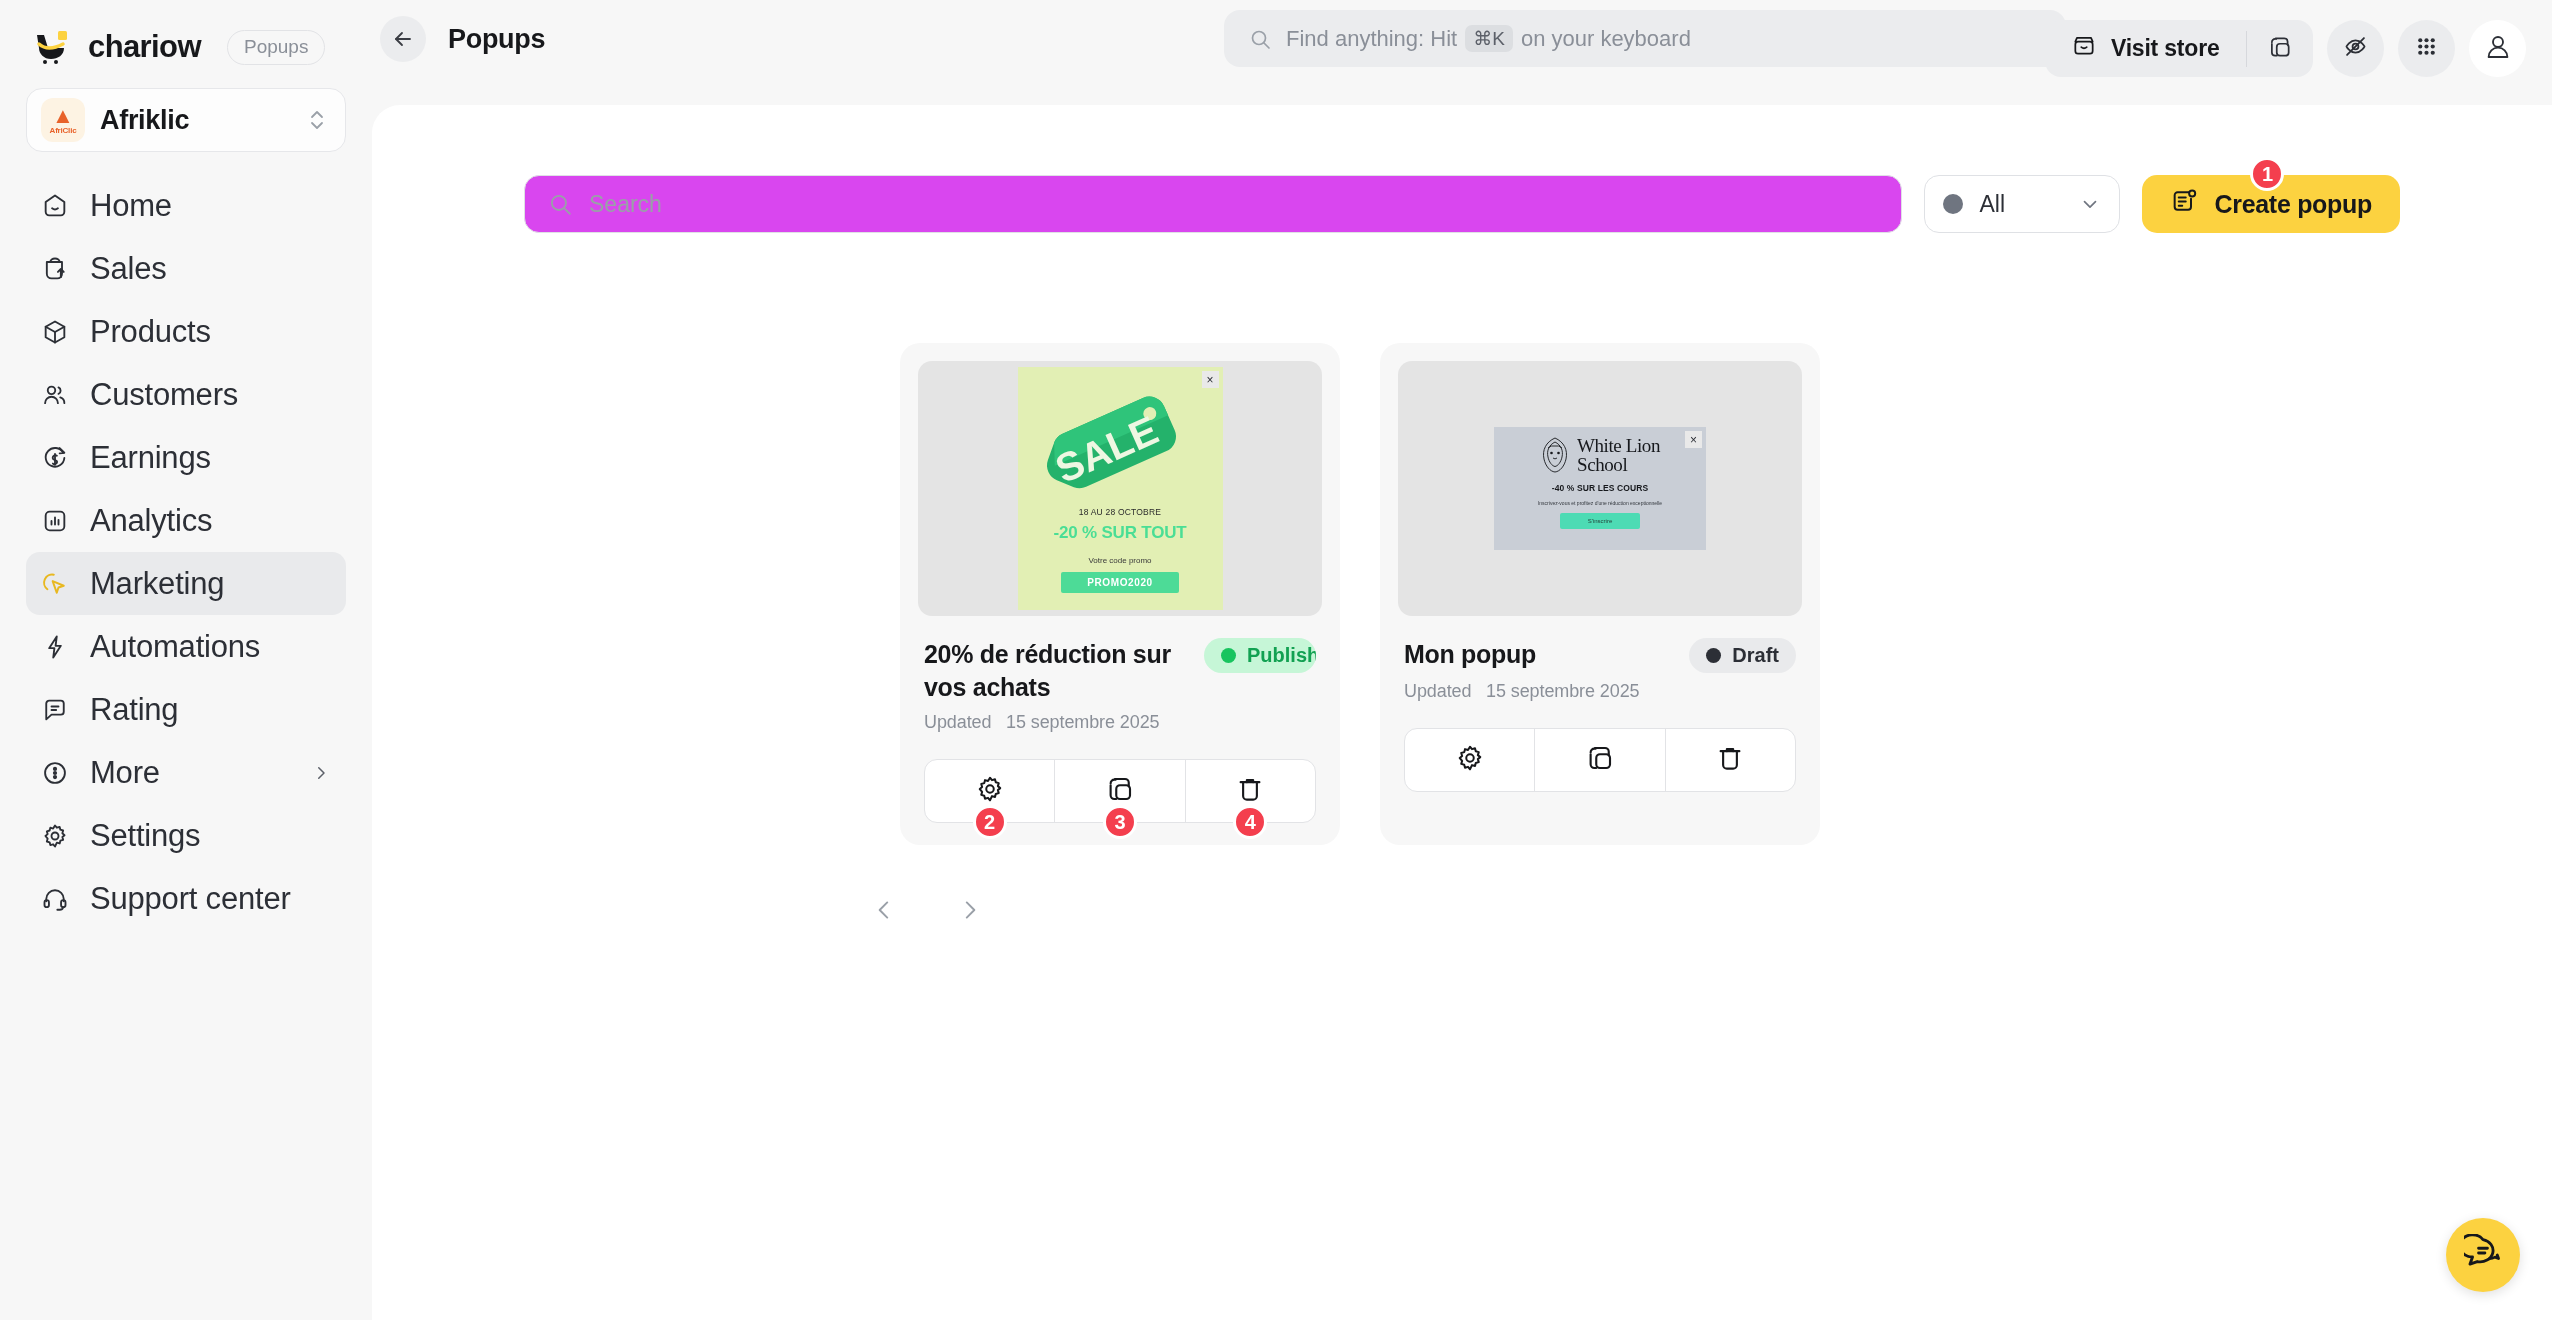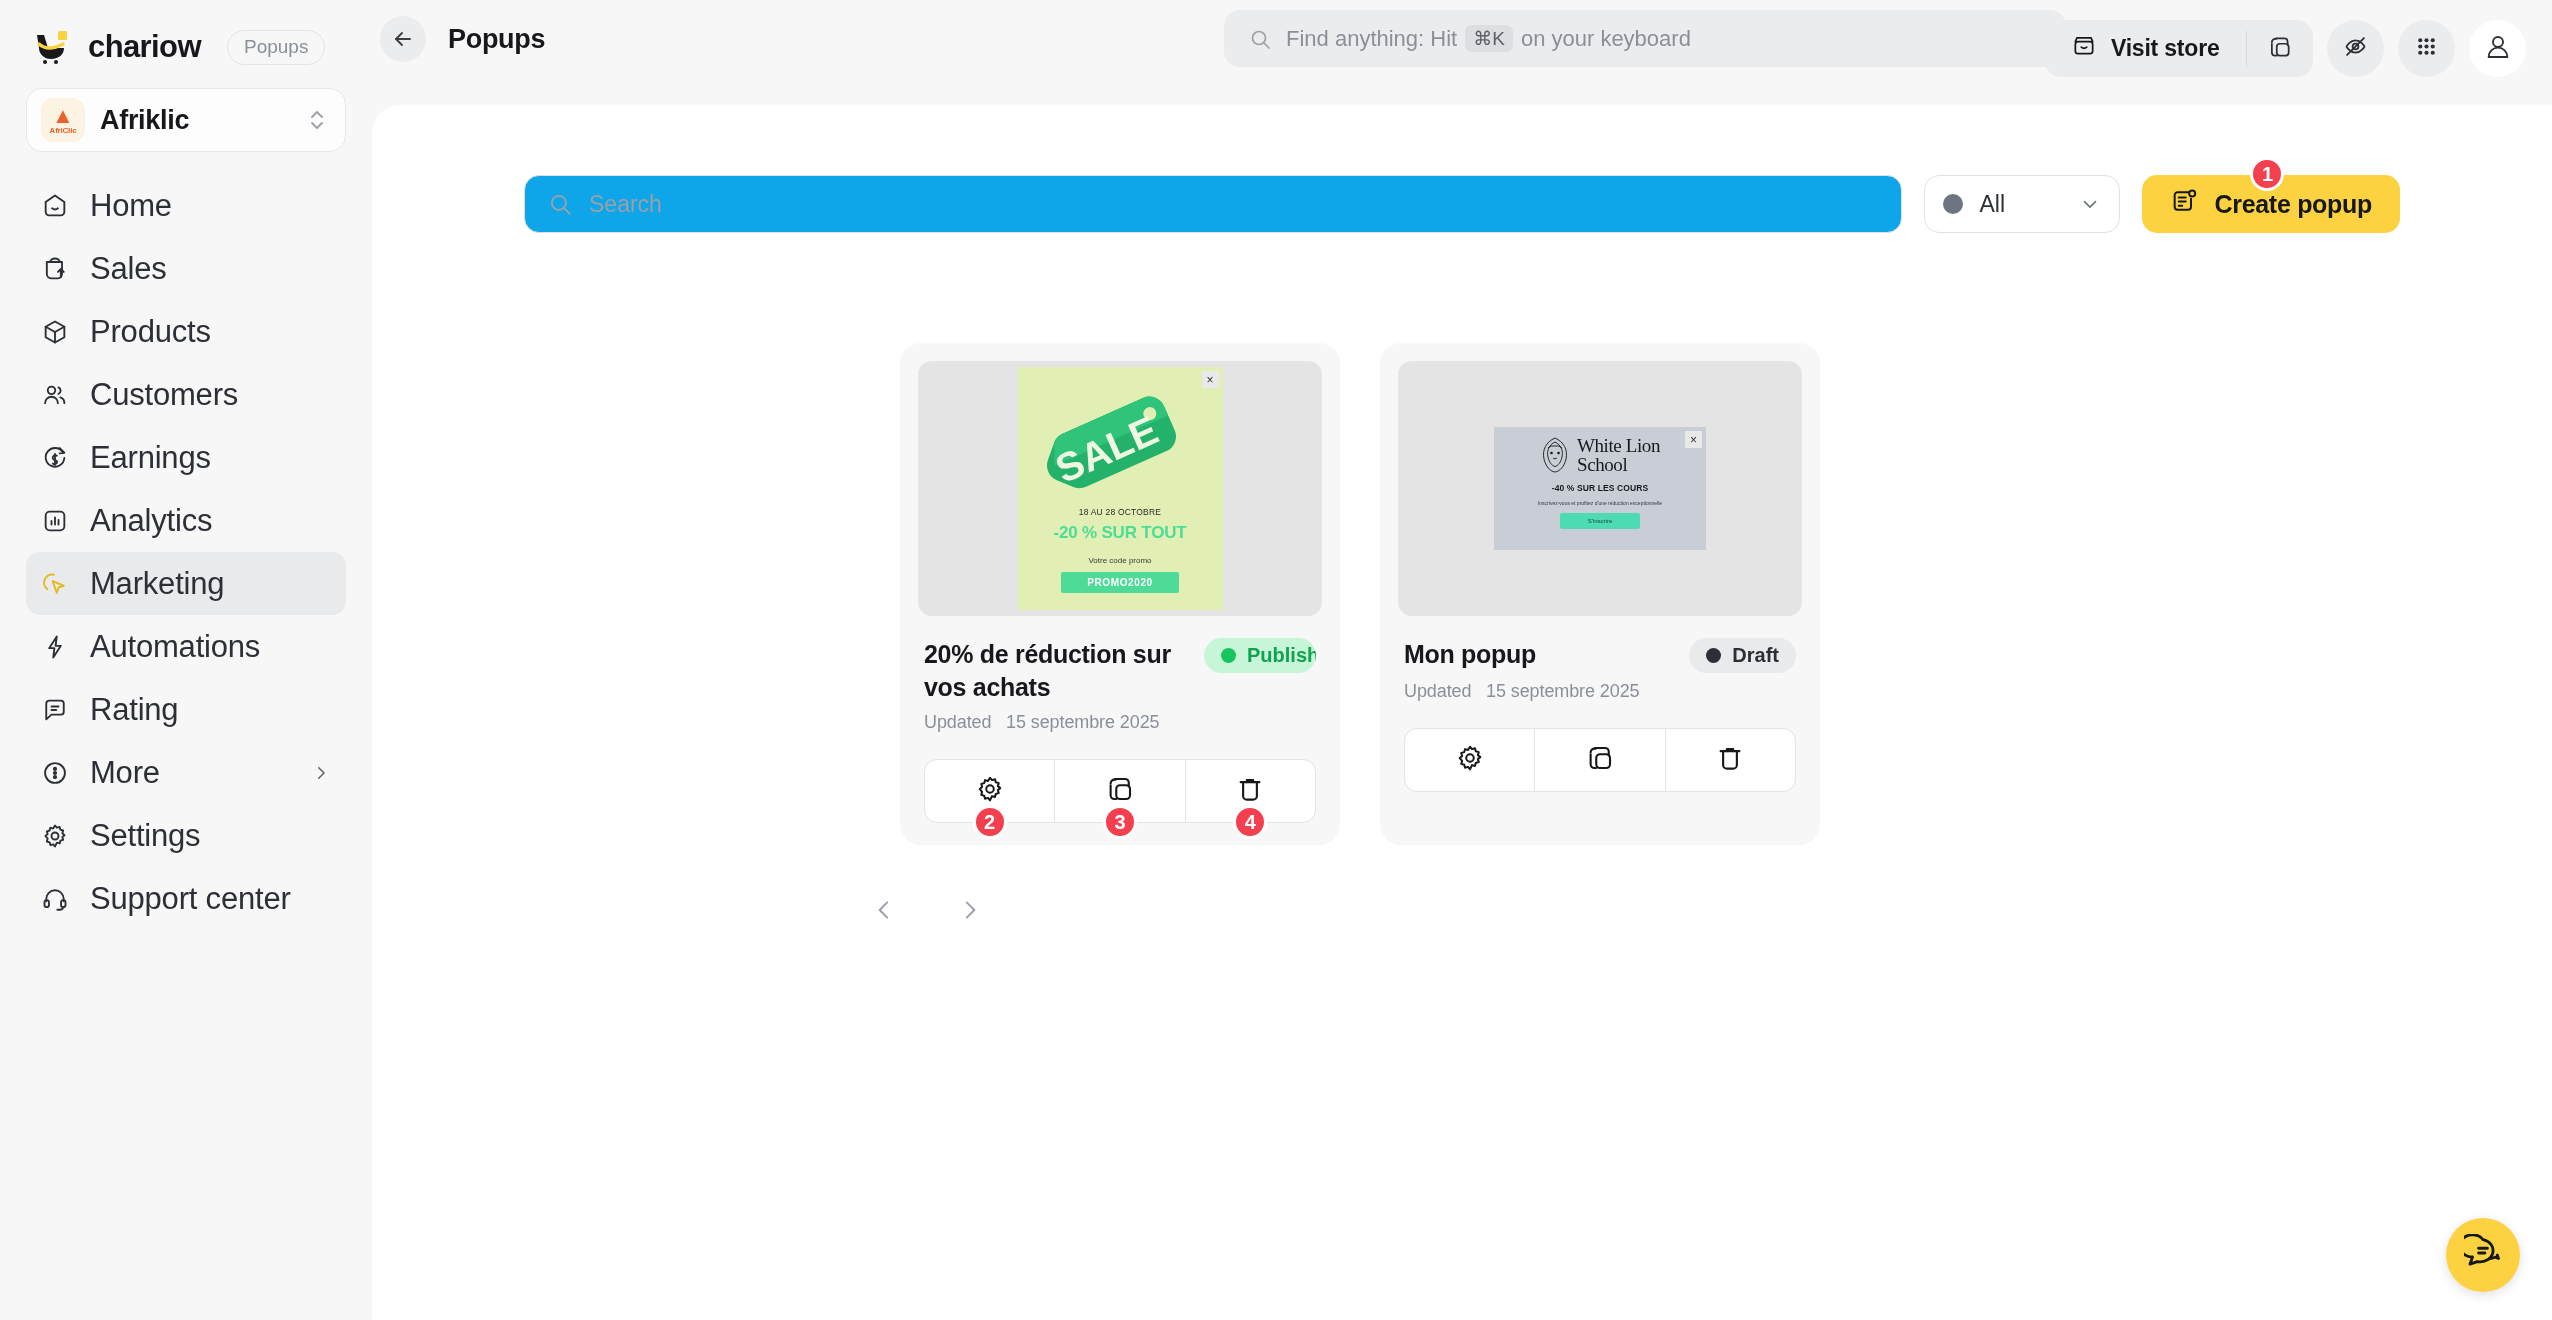--- a/index.html
+++ b/index.html
@@ -119,21 +119,21 @@
   }
 
   .filters {
     display: flex; align-items: center; gap: 22px;
     padding: 70px 0 0 0; margin: 0 152px 0 152px; position: relative;
   }
   .search-box {
     flex: 1; height: 58px;
     border: 1.5px solid #dfe1e5; border-radius: 15px;
     display: flex; align-items: center; gap: 16px; padding: 0 22px;
-    background: #0ea5e9;
+    background: #d946ef;
   }
   .search-box .q { color: #9aa0a8; display: flex; }
   .search-box input {
     border: none; outline: none; flex: 1;
     font-size: 23px; font-family: inherit; color: #2c2f36; background: transparent;
   }
   .search-box input::placeholder { color: #9aa0a8; }
 
   .filter-select {
     width: 196px; height: 58px;

